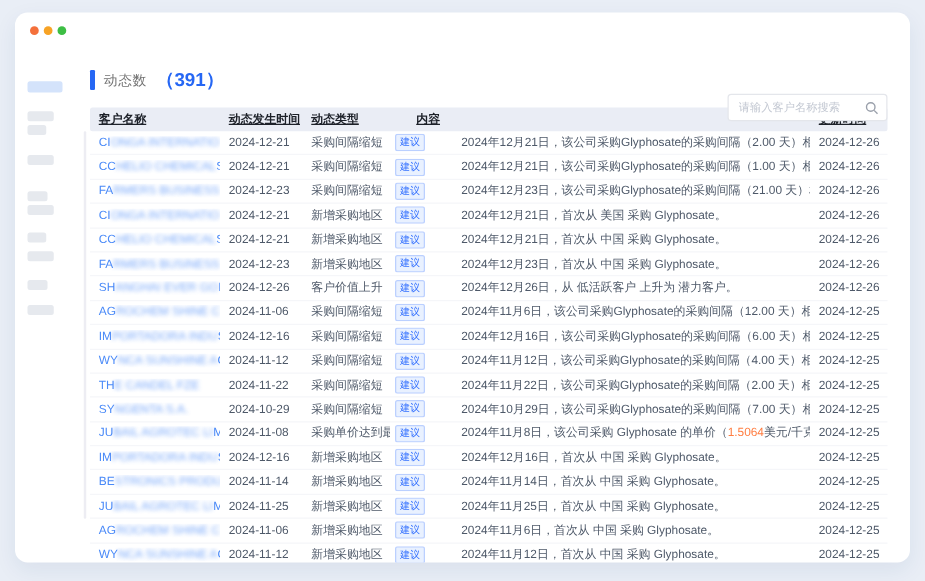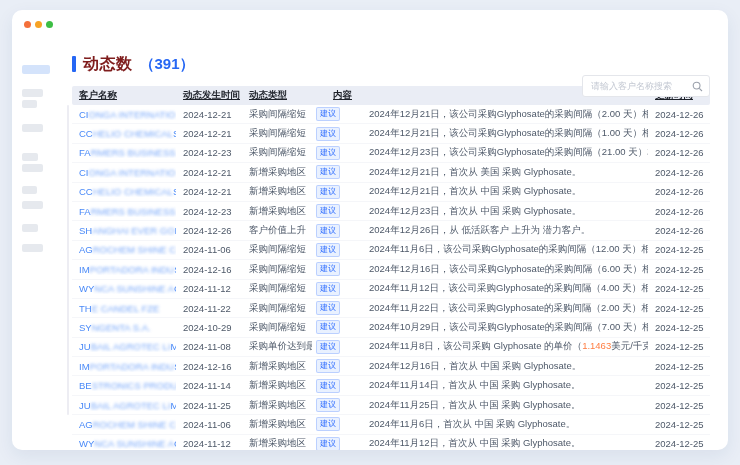--- a/index.html
+++ b/index.html
@@ -20,21 +20,21 @@
   .dot { width:7px; height:7px; border-radius:50%; display:inline-block; }
   .content { position:relative; height:412px; display:flex; }
   .sidebar { width:55px; padding:10px 0 0 10px; flex:0 0 55px; }
   .sidebar .bar { height:8px; border-radius:2px; background:#e6e9ee; }
   .sidebar .bar.active { background:#d4e3fb; height:9px; }
   .vdivider { position:absolute; left:55px; top:67px; width:2px; height:310px; background:#ededf3; border-radius:1px; }
   .main { flex:1; padding:14px 18px 0 5px; min-width:0; }
   .page-header { display:flex; align-items:center; justify-content:space-between; height:24px; margin-bottom:10px; }
   .title-wrap { display:flex; align-items:center; gap:7px; }
   .accent-bar { width:4px; height:16px; background:#2667f4; border-radius:1px; display:inline-block; }
-  .title { font-size:16px; font-weight:bold; color:#7f1d1d; letter-spacing:0.5px; }
+  .title { font-size:11px; font-weight:normal; color:#737373; letter-spacing:0.5px; }
   .count { font-size:15px; font-weight:bold; color:#2667f4; }
   .search { position:relative; width:128px; height:22px;margin-top:44px; }
   .search input {
     width:100%; height:100%; border:1px solid #e4e6eb; border-radius:3px;
     font-size:9px; padding:0 22px 0 8px; color:#333; outline:none;
     font-family:"Liberation Sans","DejaVu Sans",sans-serif; background:#fff;
   }
   .search input::placeholder { color:#c3c8d2; }
   .search svg { position:absolute; right:7px; top:5.5px; }
   .table { width:100%; }
@@ -225,21 +225,21 @@
                 <span class="ctext"><span>2024年10月29日，该公司采购Glyphosate的采购间隔（7.00 天）相较平均采购间隔（10.69 天）缩短</span></span>
               </div>
               <div class="td">2024-12-25</div>
             </div>
             <div class="tr">
               <div class="td td-name"><span>JU</span><span class="blur">BAIL AGROTEC LI</span><span>MITED</span></div>
               <div class="td">2024-11-08</div>
               <div class="td">采购单价达到最低值</div>
               <div class="td td-content">
                 <span class="badge">建议</span>
-                <span class="ctext"><span>2024年11月8日，该公司采购 Glyphosate 的单价（</span><span class="hl">1.1463</span><span>美元/千克）达到该公司历史最低值。</span></span>
+                <span class="ctext"><span>2024年11月8日，该公司采购 Glyphosate 的单价（</span><span class="hl">1.5064</span><span>美元/千克）达到该公司历史最低值。</span></span>
               </div>
               <div class="td">2024-12-25</div>
             </div>
             <div class="tr">
               <div class="td td-name"><span>IM</span><span class="blur">PORTADORA INDU</span><span>STRIA...</span></div>
               <div class="td">2024-12-16</div>
               <div class="td">新增采购地区</div>
               <div class="td td-content">
                 <span class="badge">建议</span>
                 <span class="ctext"><span>2024年12月16日，首次从 中国 采购 Glyphosate。</span></span>

